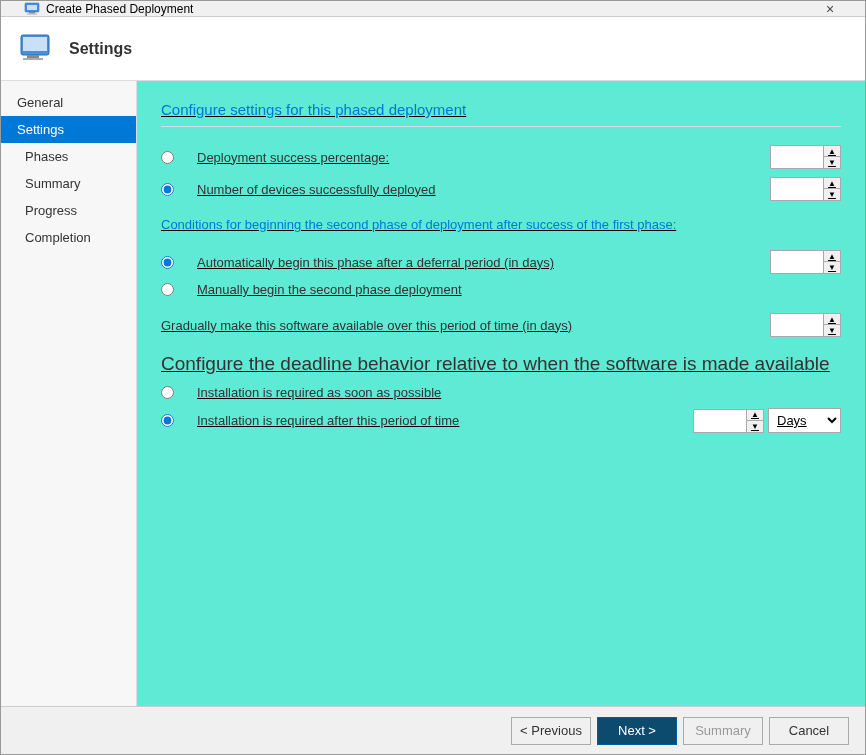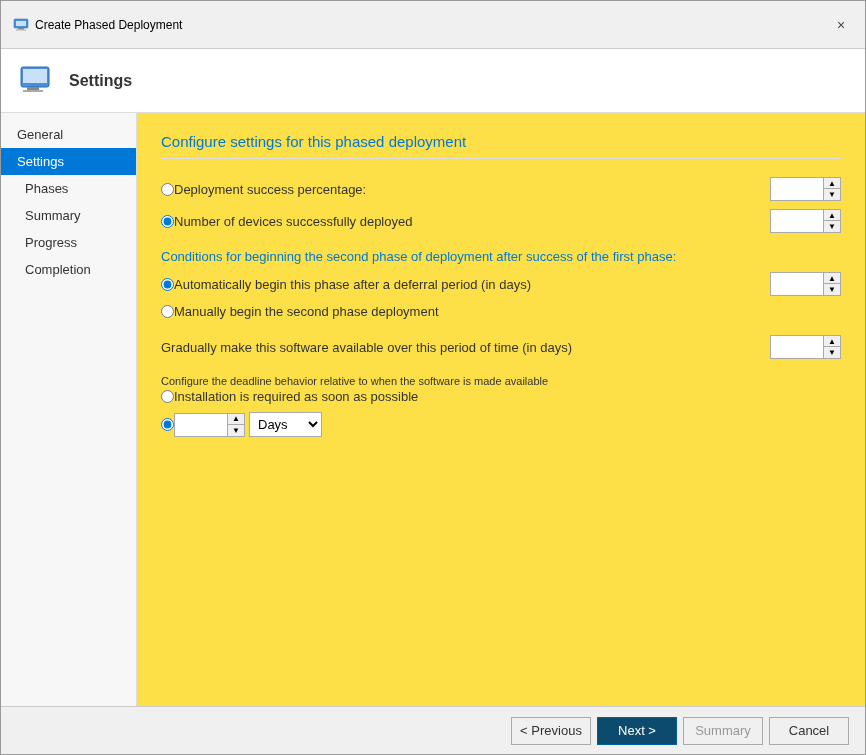--- a/index.html
+++ b/index.html
@@ -17,24 +17,24 @@
       height: 755px;
       background: #ffffff;
       border: 1px solid #999;
       box-shadow: 2px 2px 8px rgba(0,0,0,0.3);
       display: flex;
       flex-direction: column;
     }
     .title-bar {
       background: #f0f0f0;
       border-bottom: 1px solid #ccc;
-      height: 48px;
-      display: flex;
-      align-items: center;
-      padding: 0 12px;
+      height: 16px;
+      display: flex;
+      align-items: center;
+      padding: 0 23px;
       justify-content: space-between;
     }
     .title-bar-left {
       display: flex;
       align-items: center;
       gap: 6px;
     }
     .title-icon {
       width: 16px;
       height: 16px;
@@ -91,41 +91,42 @@
       cursor: pointer;
     }
     .sidebar-item.selected {
       background: #0078d7;
       color: white;
     }
     .main-content {
       flex: 1;
       padding: 20px 24px;
       overflow-y: auto;
-      background: #fde047;
+      background: #5eead4;
+      text-decoration: underline;
     }
     .section-title {
       font-size: 15px;
       color: #0078d7;
       font-weight: normal;
       margin-bottom: 18px;
       border-bottom: 1px solid #ddd;
       padding-bottom: 8px;
     }
     .criteria-label {
       font-size: 13px;
       color: #333;
       margin-bottom: 10px;
       font-weight: normal;
     }
     .option-row {
       display: flex;
       align-items: center;
       margin-bottom: 8px;
-      gap: 0;
+      gap: 23px;
     }
     .option-row label {
       font-size: 13px;
       color: #333;
       flex: 1;
     }
     .spinbox-container {
       display: flex;
       align-items: center;
       border: 1px solid #aaa;
@@ -158,21 +159,21 @@
       justify-content: center;
       padding: 0;
     }
     .spinbox-btn:last-child { border-bottom: none; }
     .section-divider {
       margin: 16px 0 12px 0;
     }
     .conditions-label {
       font-size: 13px;
       color: #0078d7;
-      margin-bottom: 8px;
+      margin-bottom: 18px;
     }
     .radio-input {
       margin: 0;
       cursor: pointer;
       accent-color: #0078d7;
     }
     .gradual-row {
       display: flex;
       align-items: center;
       margin: 16px 0;
@@ -180,23 +181,23 @@
     }
     .gradual-label {
       font-size: 13px;
       color: #333;
       flex: 1;
     }
     .deadline-section {
       margin-top: 16px;
     }
     .deadline-label {
-      font-size: 11px;
-      color: #333;
-      margin-bottom: 2px;
+      font-size: 19px;
+      color: #333;
+      margin-bottom: 10px;
     }
     .dropdown-container {
       display: flex;
       align-items: center;
       gap: 4px;
     }
     .days-select {
       height: 25px;
       border: 1px solid #aaa;
       background: #fff;
@@ -341,20 +342,21 @@
       <div class="deadline-section">
         <div class="deadline-label">Configure the deadline behavior relative to when the software is made available</div>
 
         <div class="option-row">
           <input type="radio" class="radio-input" name="deadline" style="">
           <label>Installation is required as soon as possible</label>
         </div>
 
         <div class="option-row">
           <input type="radio" class="radio-input" name="deadline" checked="" style="">
+          <label>Installation is required after this period of time</label>
           <div class="dropdown-container">
             <div class="spinbox-container">
               <input type="text" class="spinbox-input" style="">
               <div class="spinbox-btns">
                 <button class="spinbox-btn">▲</button>
                 <button class="spinbox-btn">▼</button>
               </div>
             </div>
             <select class="days-select">
               <option>Days</option>

